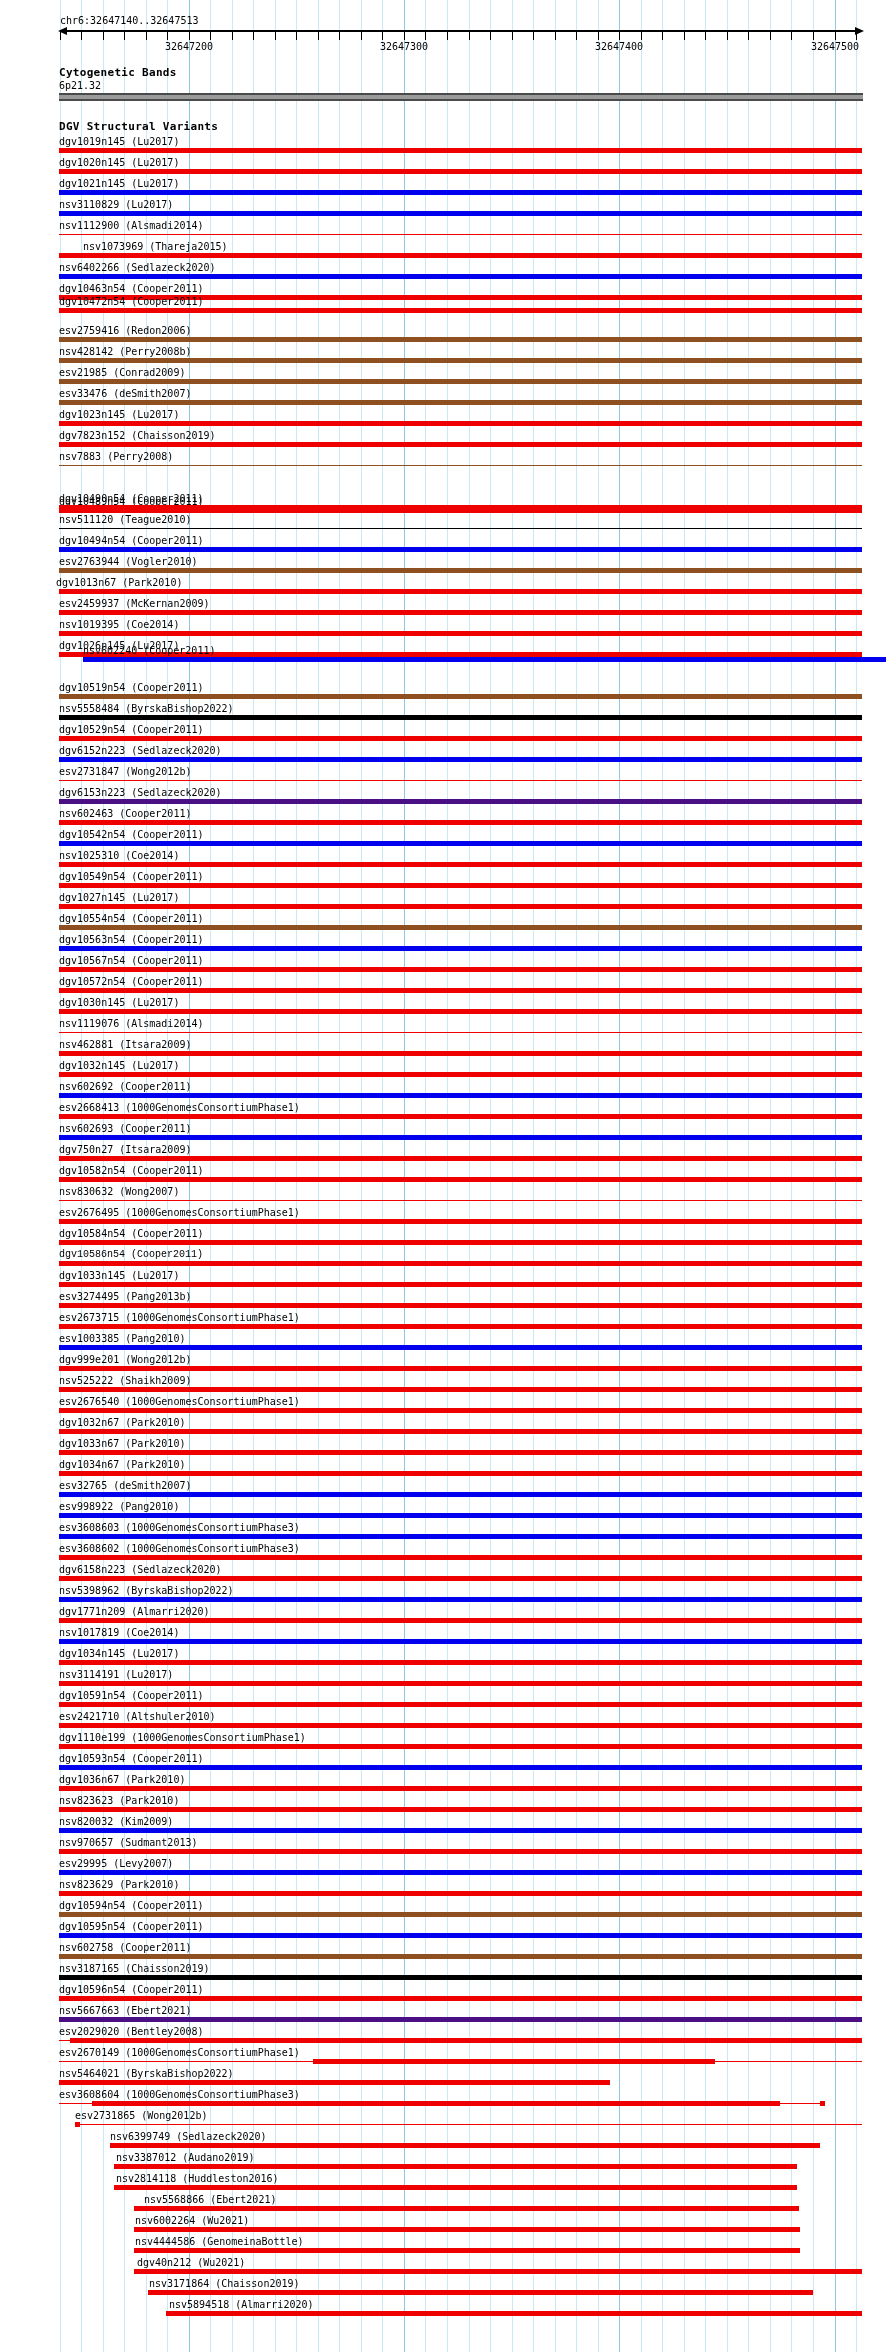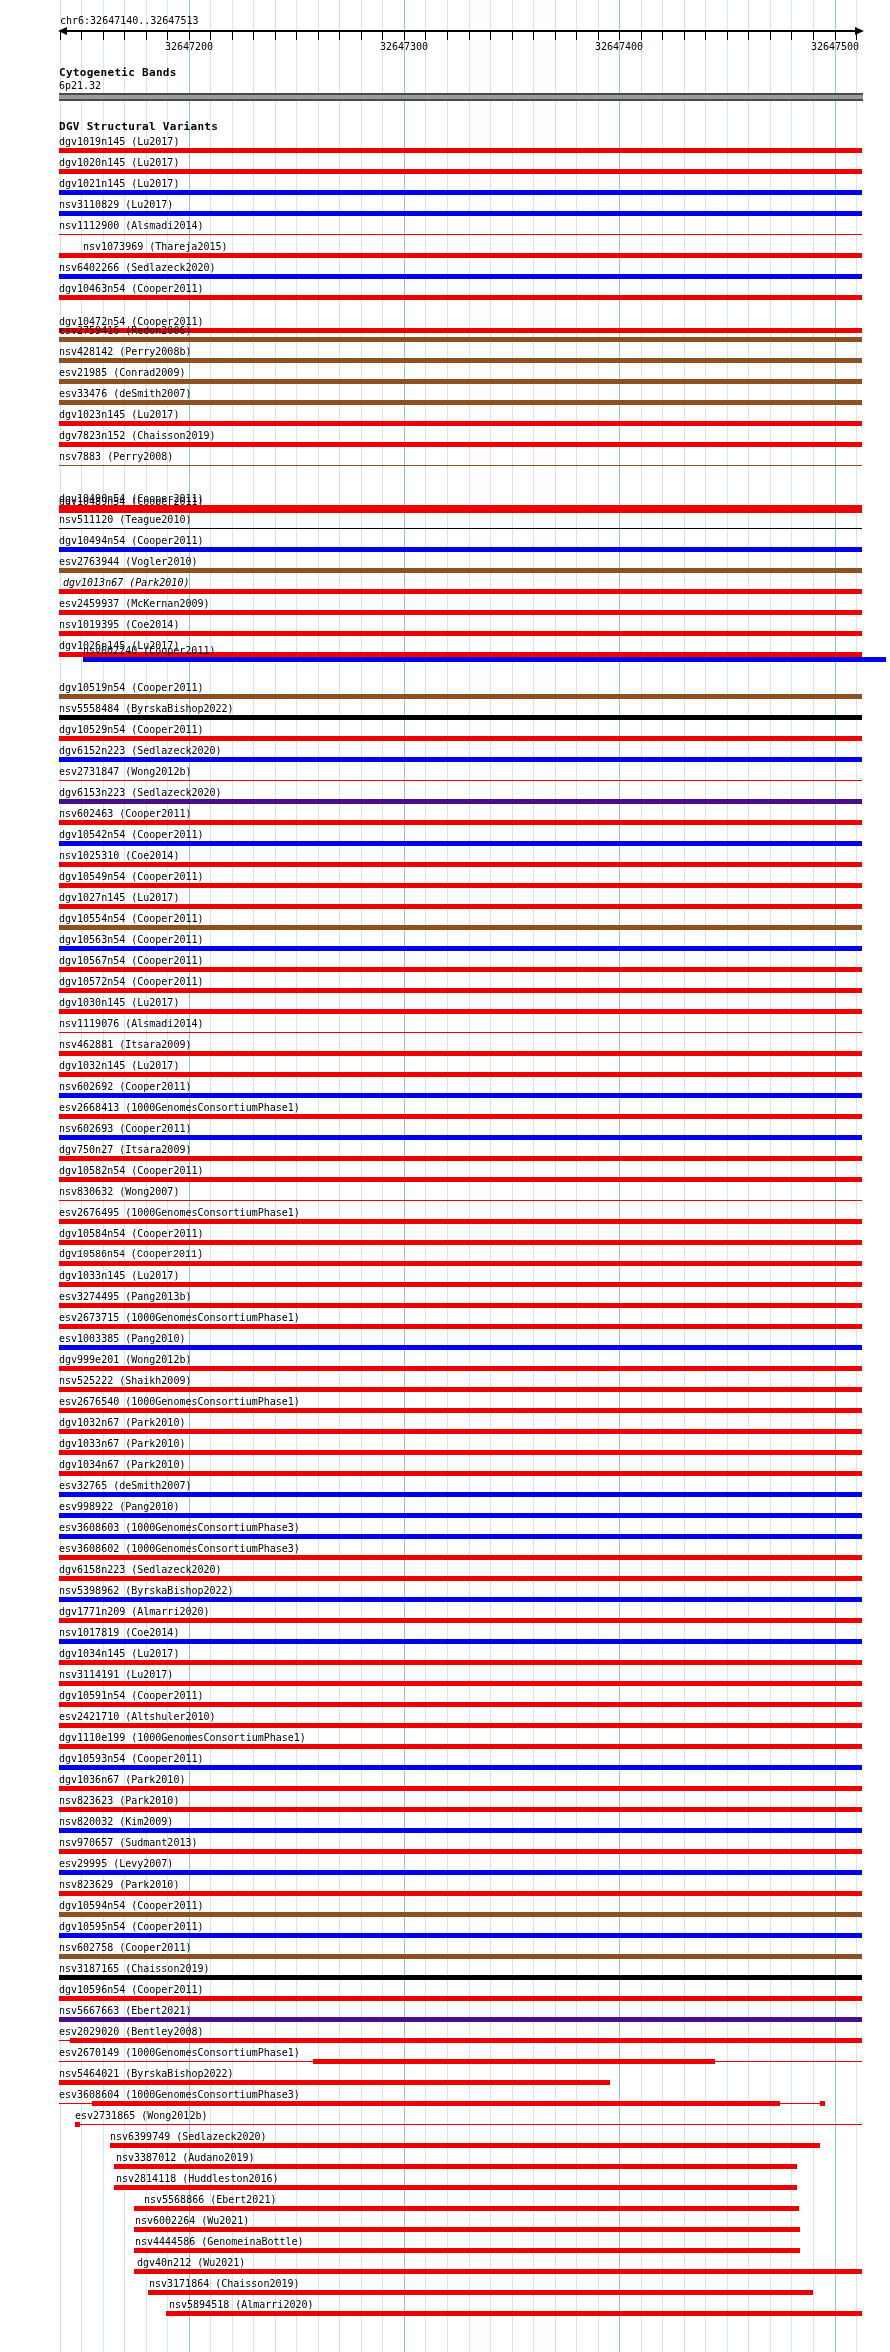--- a/index.html
+++ b/index.html
@@ -151,21 +151,21 @@
         <div class="seg" style="left: 59px; width: 803px; top: 13px; height: 5px; background: rgb(238, 0, 0);"></div>
       </div>
       <div class="vrow" style="top: 261px;">
         <span class="vlabel" style="left: 59px;">nsv6402266 (Sedlazeck2020)</span>
         <div class="seg" style="left: 59px; width: 803px; top: 13px; height: 5px; background: rgb(0, 0, 238);"></div>
       </div>
       <div class="vrow" style="top: 282px;">
         <span class="vlabel" style="left: 59px;">dgv10463n54 (Cooper2011)</span>
         <div class="seg" style="left: 59px; width: 803px; top: 13px; height: 5px; background: rgb(238, 0, 0);"></div>
       </div>
-      <div class="vrow" style="top: 315px;">
+      <div class="vrow" style="top: 295px;">
         <span class="vlabel" style="left: 59px;">dgv10472n54 (Cooper2011)</span>
         <div class="seg" style="left: 59px; width: 803px; top: 13px; height: 5px; background: rgb(238, 0, 0);"></div>
       </div>
       <div class="vrow" style="top: 324px;">
         <span class="vlabel" style="left: 59px;">esv2759416 (Redon2006)</span>
         <div class="seg" style="left: 59px; width: 803px; top: 13px; height: 5px; background: rgb(142, 80, 32);"></div>
       </div>
       <div class="vrow" style="top: 345px;">
         <span class="vlabel" style="left: 59px;">nsv428142 (Perry2008b)</span>
         <div class="seg" style="left: 59px; width: 803px; top: 13px; height: 5px; background: rgb(142, 80, 32);"></div>
@@ -204,21 +204,21 @@
       </div>
       <div class="vrow" style="top: 534px;">
         <span class="vlabel" style="left: 59px;">dgv10494n54 (Cooper2011)</span>
         <div class="seg" style="left: 59px; width: 803px; top: 13px; height: 5px; background: rgb(0, 0, 238);"></div>
       </div>
       <div class="vrow" style="top: 555px;">
         <span class="vlabel" style="left: 59px;">esv2763944 (Vogler2010)</span>
         <div class="seg" style="left: 59px; width: 803px; top: 13px; height: 5px; background: rgb(142, 80, 32);"></div>
       </div>
       <div class="vrow" style="top: 576px;">
-        <span class="vlabel" style="left: 63px; font-style: italic;">dgv1013n67 (Park2010)</span>
+        <span class="vlabel" style="left: 56px;">dgv1013n67 (Park2010)</span>
         <div class="seg" style="left: 59px; width: 803px; top: 13px; height: 5px; background: rgb(238, 0, 0);"></div>
       </div>
       <div class="vrow" style="top: 597px;">
         <span class="vlabel" style="left: 59px;">esv2459937 (McKernan2009)</span>
         <div class="seg" style="left: 59px; width: 803px; top: 13px; height: 5px; background: rgb(238, 0, 0);"></div>
       </div>
       <div class="vrow" style="top: 618px;">
         <span class="vlabel" style="left: 59px;">nsv1019395 (Coe2014)</span>
         <div class="seg" style="left: 59px; width: 803px; top: 13px; height: 5px; background: rgb(238, 0, 0);"></div>
       </div>

